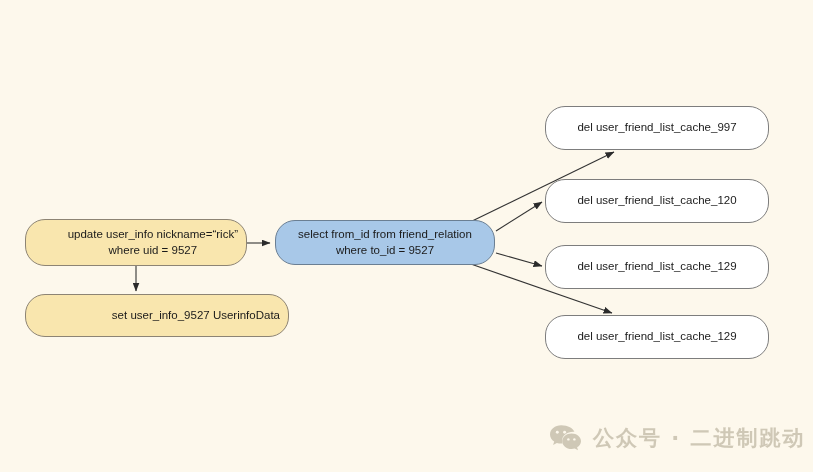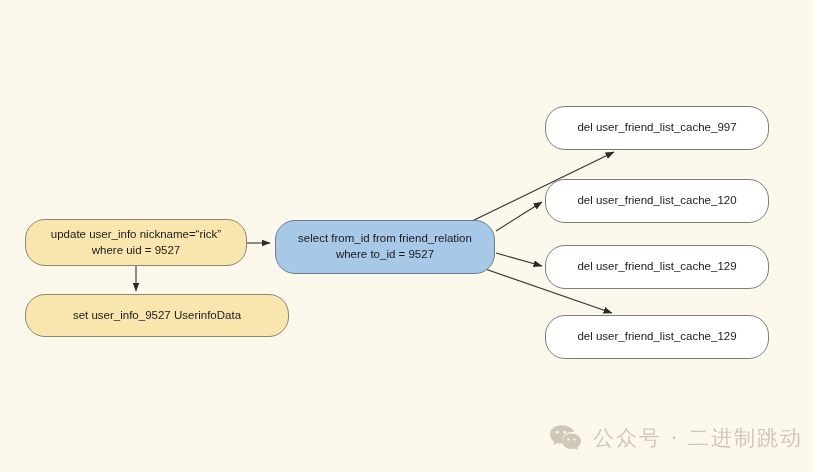--- a/index.html
+++ b/index.html
@@ -37,20 +37,21 @@
     color: #1a1a1a;
     line-height: 1.35;
     white-space: pre-line;
     z-index: 2;
     border-radius: 20px;
   }
   .node.yellow {
     background: #f9e6ae;
     border: 1px solid #8d8474;
     font-size: 11.5px;
+    justify-content: flex-end;
   }
   .node.blue {
     background: #a8c8e8;
     border: 1px solid #6b7f93;
     font-size: 11.5px;
   }
   .node.white {
     background: #ffffff;
     border: 1px solid #7d7d7d;
     font-size: 11.5px;
@@ -61,20 +62,21 @@
   }
   #watermark {
     position: absolute;
     display: flex;
     align-items: flex-end;
     gap: 11px;
     left: 549px;
     top: 424px;
     z-index: 3;
     user-select: none;
+    font-weight: bold;
   }
   #watermark .wm-text {
     font-size: 21px;
     color: #cfc8b6;
     letter-spacing: 2px;
     font-family: "DejaVu Sans", sans-serif;
     white-space: nowrap;
   }
   #watermark .wm-logo {
     width: 33px;
@@ -105,21 +107,21 @@
 
   <div class="node yellow" style="left:25px; top:219px; width:222px; height:47px;">
     <span class="node-label">update user_info nickname=“rick”
 where uid = 9527</span>
   </div>
 
   <div class="node yellow" style="left:25px; top:294px; width:264px; height:43px;">
     <span class="node-label">set user_info_9527  UserinfoData</span>
   </div>
 
-  <div class="node blue" style="left:275px; top:220px; width:220px; height:54px;">
+  <div class="node blue" style="left:275px; top:220px; width:220px; height:45px;">
     <span class="node-label">select from_id from friend_relation
 where to_id = 9527</span>
   </div>
 
   <div class="node white" style="left:545px; top:106px; width:224px; height:44px;">
     <span class="node-label">del user_friend_list_cache_997</span>
   </div>
 
   <div class="node white" style="left:545px; top:179px; width:224px; height:44px;">
     <span class="node-label">del user_friend_list_cache_120</span>

